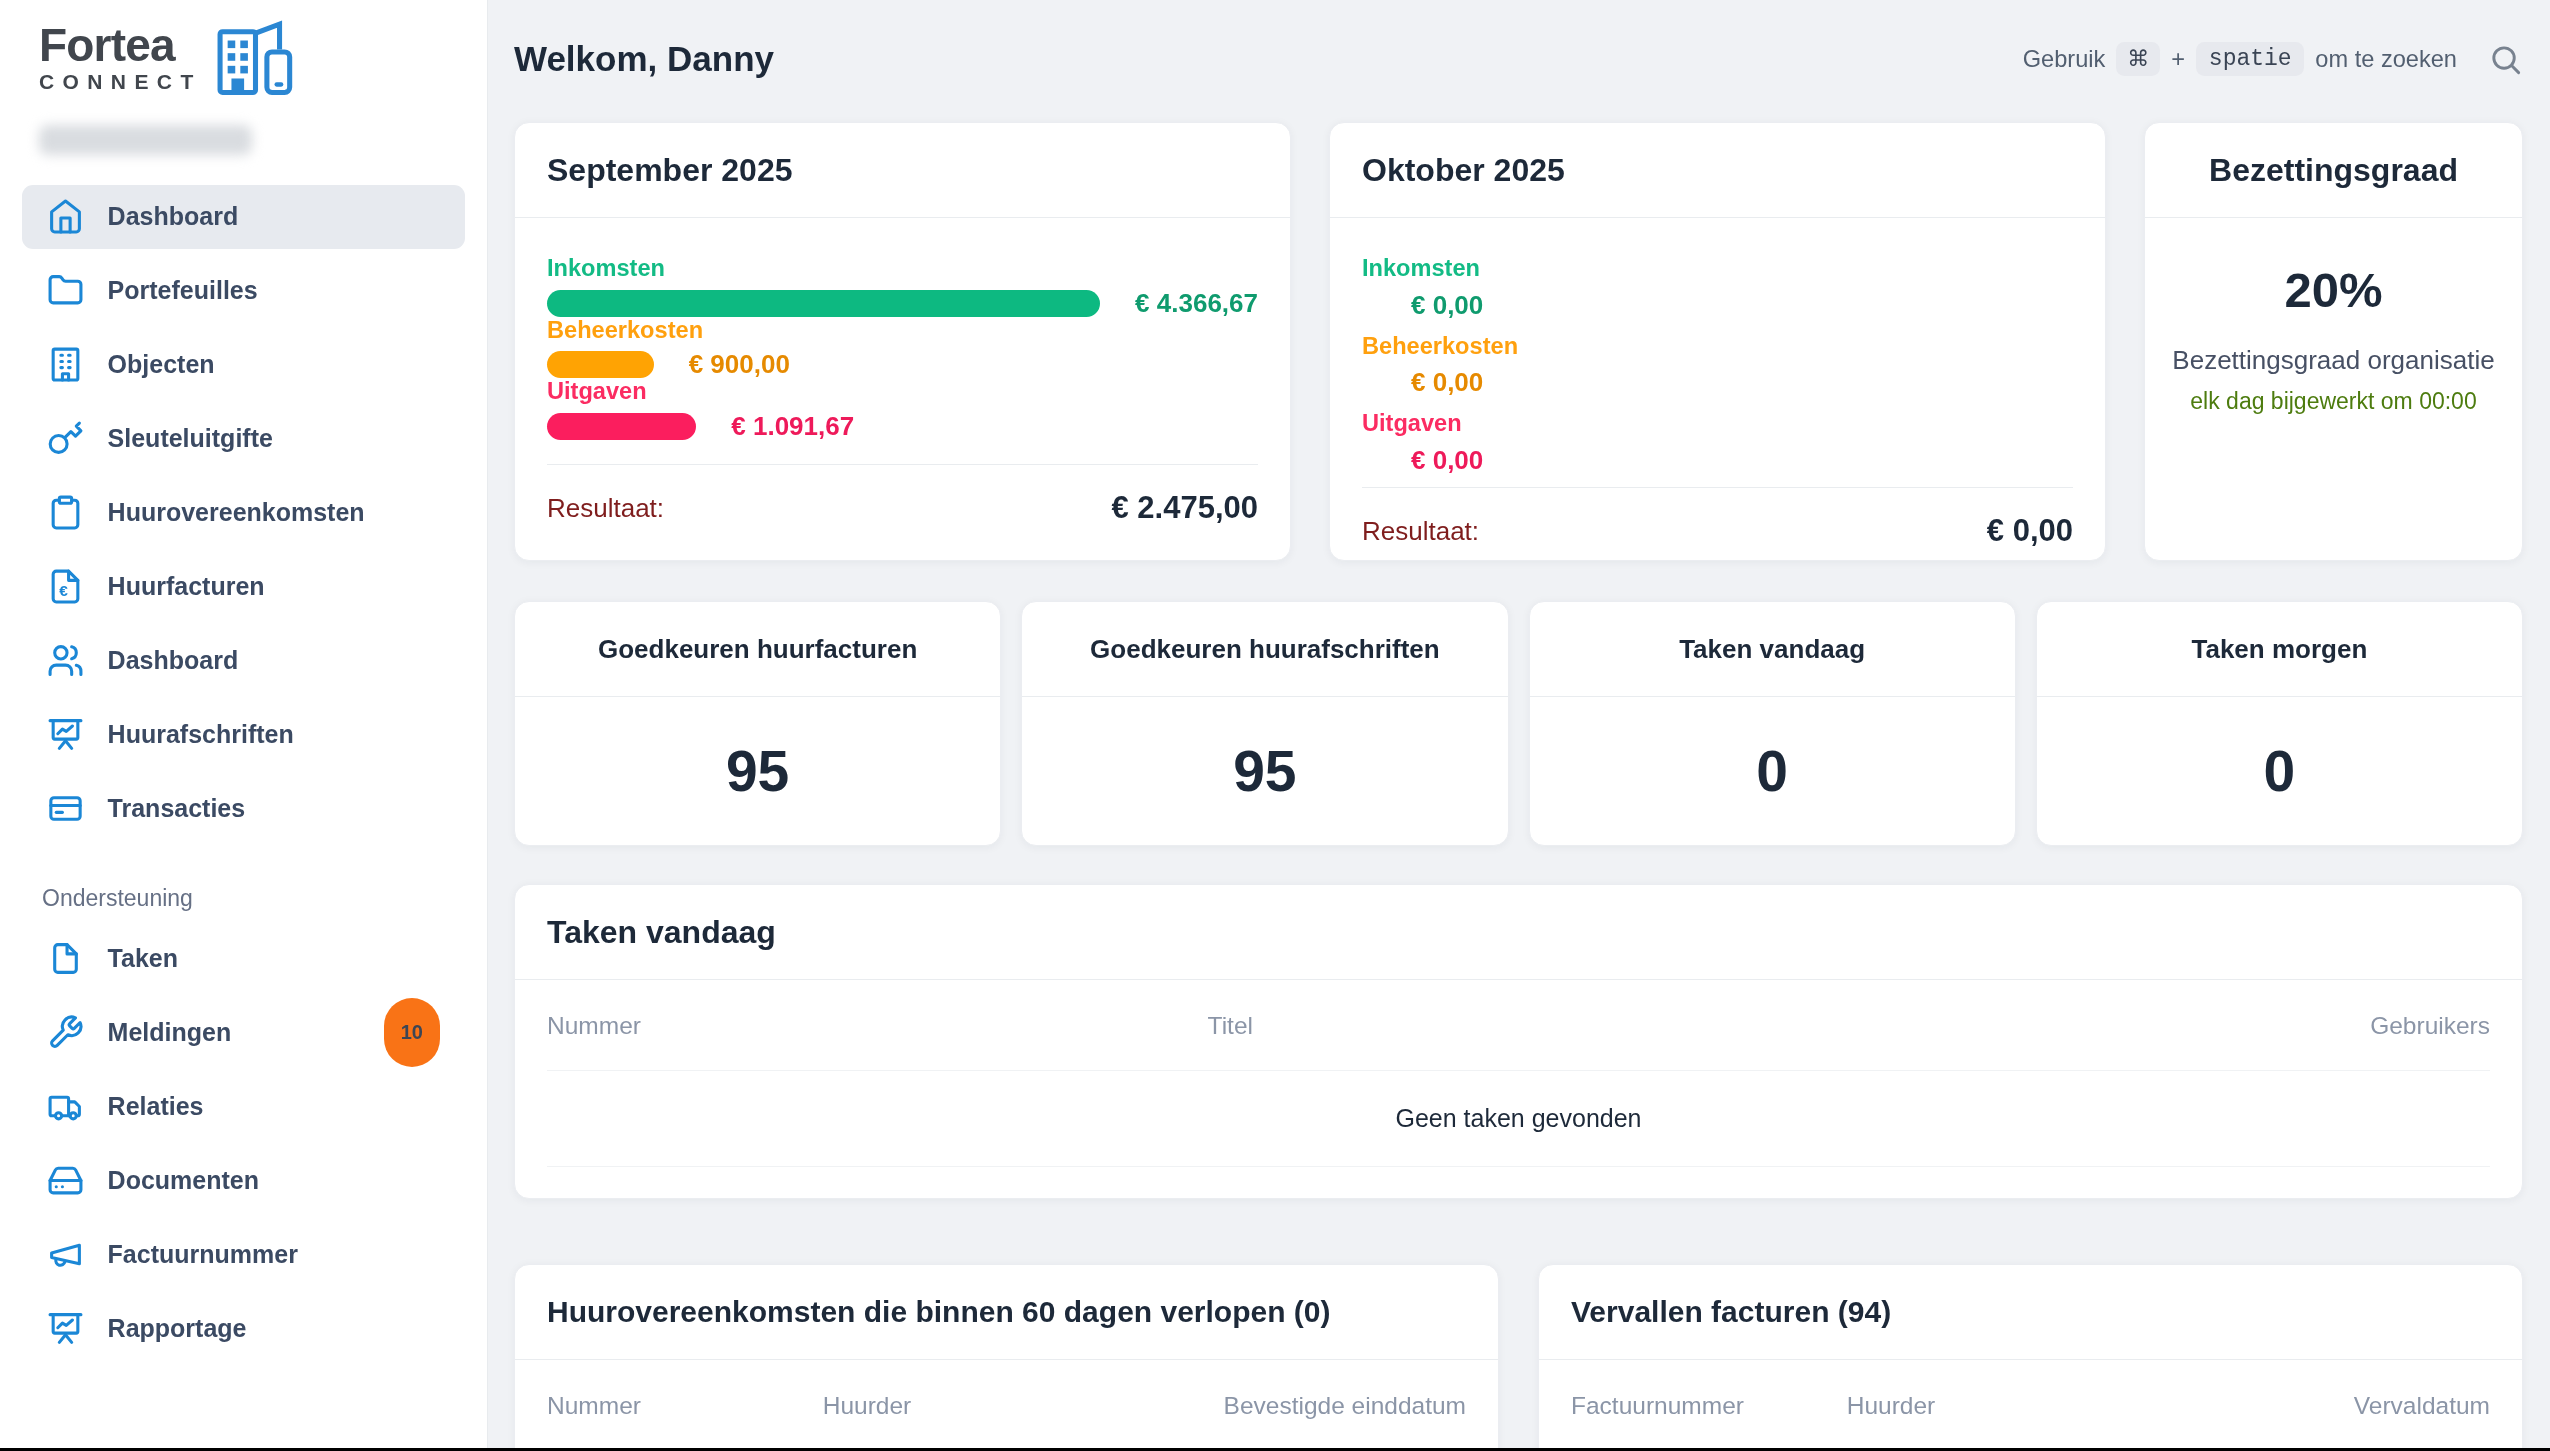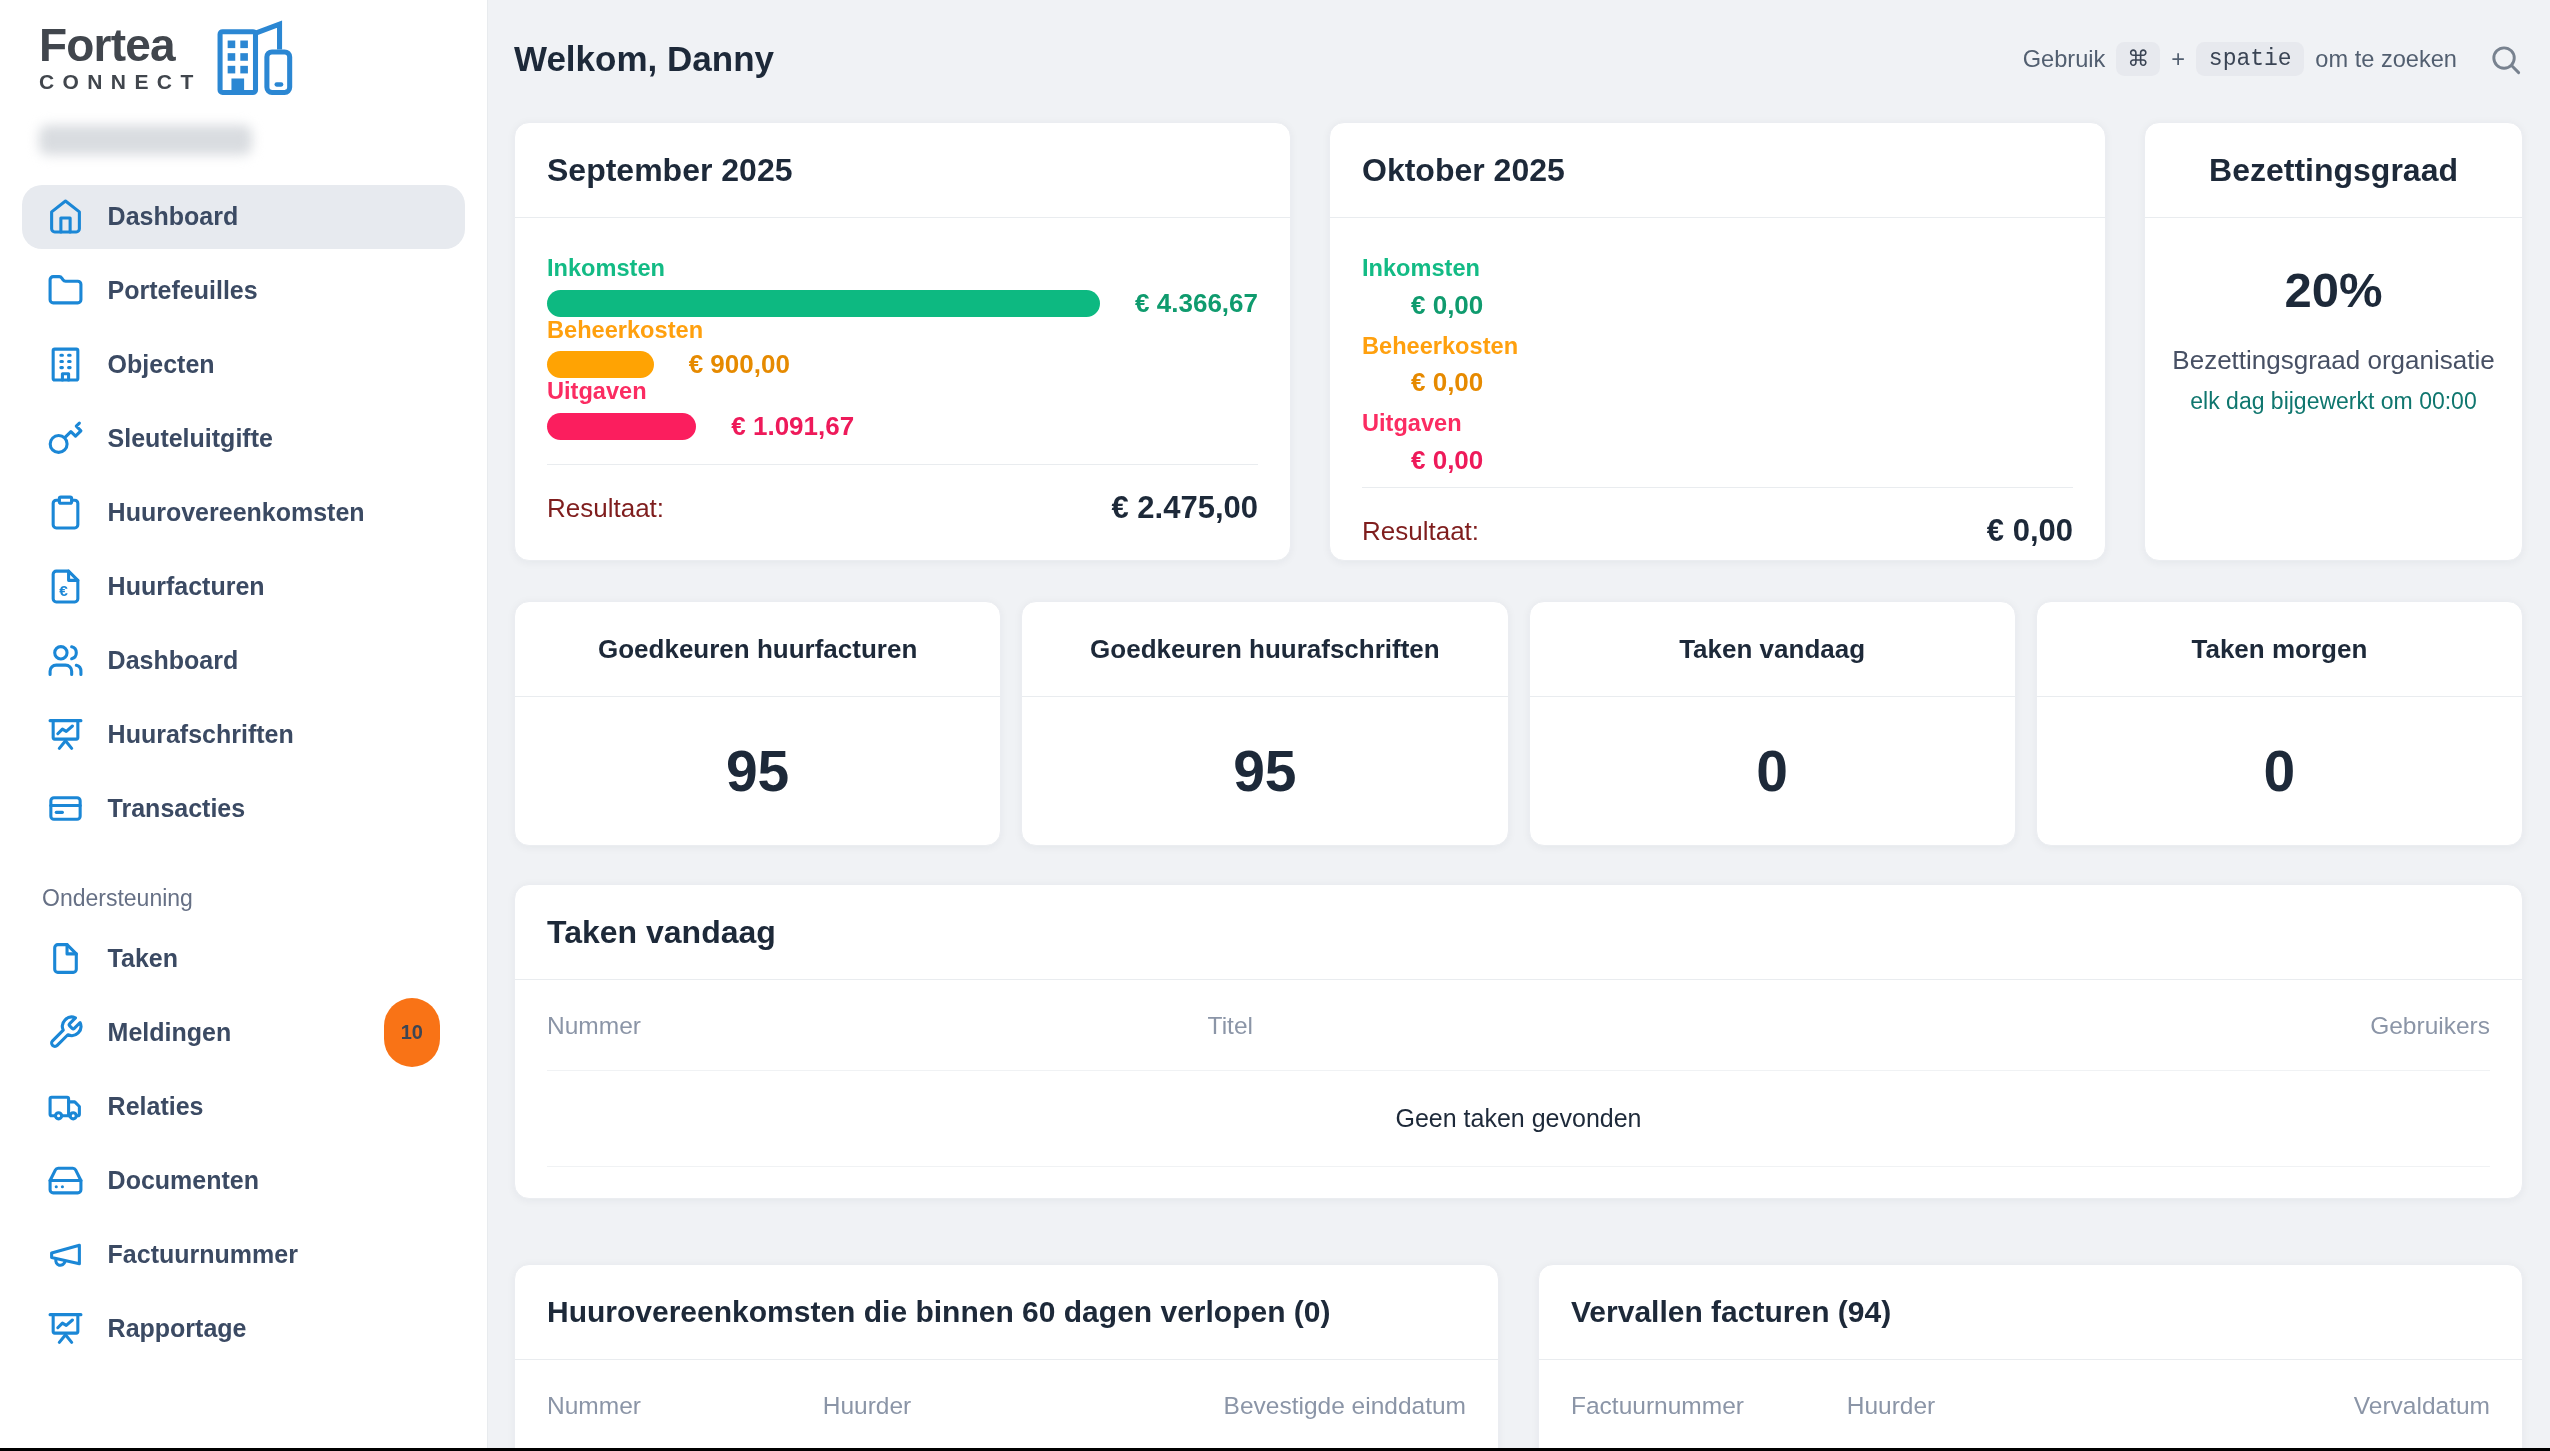--- a/index.html
+++ b/index.html
@@ -18,21 +18,21 @@
   .logo-row { display:flex; align-items:flex-start; gap:13.5px; padding:22px 0 0 39px; }
   .brand-name { font-size:46px; font-weight:800; color:#41464d; letter-spacing:-0.8px; line-height:1.0; }
   .brand-sub  { font-size:21px; font-weight:600; color:#41464d; letter-spacing:8.4px; margin-top:1.7px; }
   .logo-mark svg { width:81px; height:81px; display:block; margin-top:-3.4px; }
   .org-blur { margin:25px 0 0 39px; width:213px; height:30px; border-radius:8.4px;
     background:#d9dce0; filter:blur(5.9px); }
   .nav { padding:30px 22px 0; }
   .nav-item {
     display:flex; align-items:center; gap:23.6px;
     height:64px; margin-bottom:10px; padding:0 25px;
-    border-radius:20px; cursor:pointer;
+    border-radius:11px; cursor:pointer;
     font-size:25px; font-weight:700; color:#3b4a63; text-decoration:none;
   }
   .nav-item.active { background:#e7eaef; }
   .nav-item .ic { width:37px; height:37px; flex:0 0 37px; color:#1b87d6; }
   .ic svg { width:100%; height:100%; display:block; }
   .badge {
     margin-left:auto; background:#f97316; color:#3c4655;
     font-size:20px; font-weight:700; padding:23px 17px; border-radius:843px;
   }
   .section-label { padding:34px 0 15px 20px; font-size:23px; color:#667085; }
@@ -69,21 +69,21 @@
   .lab-g { color:#13bb85; } .val-g { color:#0f9b6e; } .bar-g { background:#0db981; }
   .lab-o { color:#ffa00e; } .val-o { color:#e68a00; } .bar-o { background:#ffa303; }
   .lab-p { color:#fb2c62; } .val-p { color:#ee1a5a; } .bar-p { background:#fb1e5e; }
   .m-div { border-top:1.7px solid #e9ecef; margin:0 32px; }
   .res-row { display:flex; align-items:center; justify-content:space-between; padding:25px 32px 34px; }
   .res-label { font-size:26px; color:#7f1d1d; }
   .res-val { font-size:31px; font-weight:800; color:#1d2939; }
   .bez-body { flex:1; display:flex; flex-direction:column; align-items:center; text-align:center; padding-top:44px; }
   .bez-val { font-size:49px; font-weight:800; color:#1d2939; }
   .bez-sub { font-size:26px; color:#475064; margin-top:27px; }
-  .bez-note { font-size:23px; color:#0f766e; margin-top:11.8px; }
+  .bez-note { font-size:23px; color:#4d7c0f; margin-top:11.8px; }
   
   .row2 { display:flex; gap:20px; height:245px; margin-bottom:38px; }
   .stat { flex:1; }
   .stat .card-head { min-height:95px; font-size:26px; font-weight:700; }
   .stat-val { flex:1; display:flex; align-items:center; justify-content:center;
     font-size:57px; font-weight:800; color:#1d2939; }
   
   .panel { height:315px; margin-bottom:65px; }
   .table-head { display:flex; align-items:center; padding:32px 32px 0; font-size:24.5px; color:#8b95a7; }
   .c1 { width:34%; } .c2 { flex:1; } .c3 { text-align:right; }

